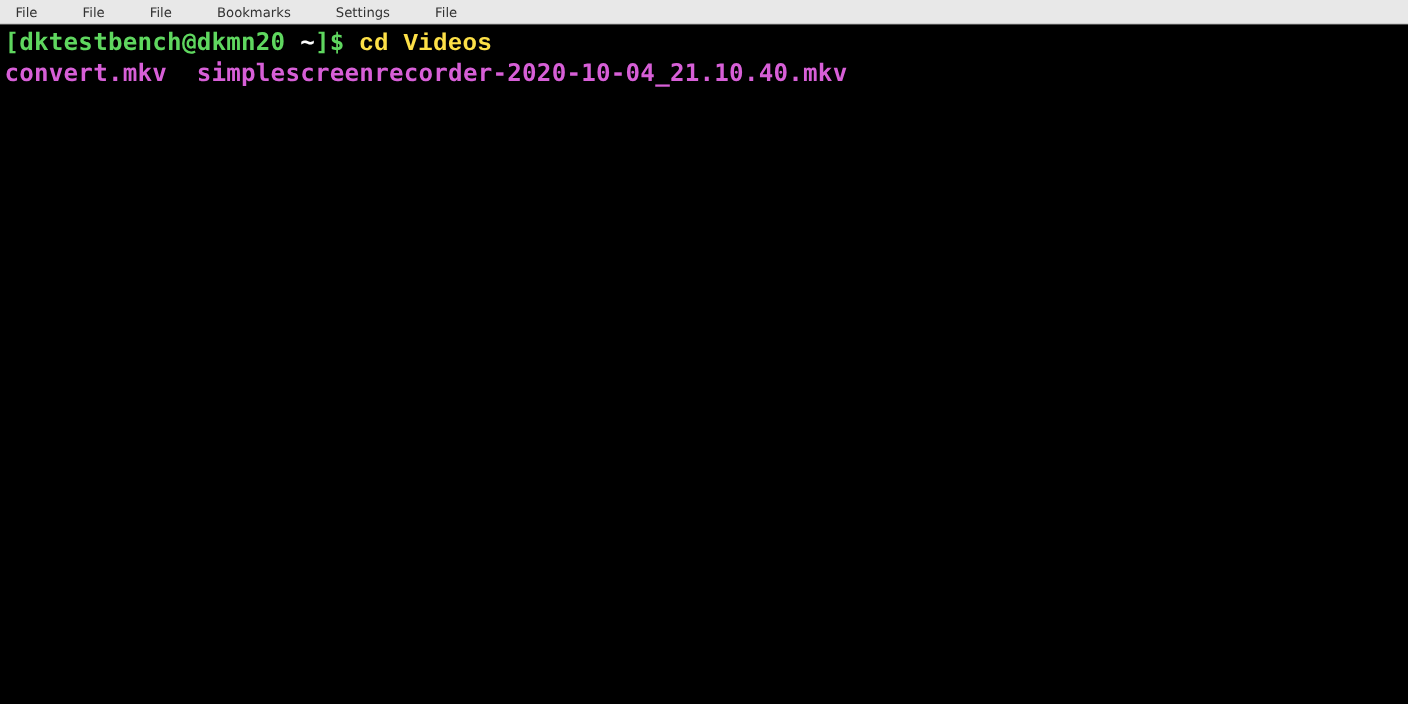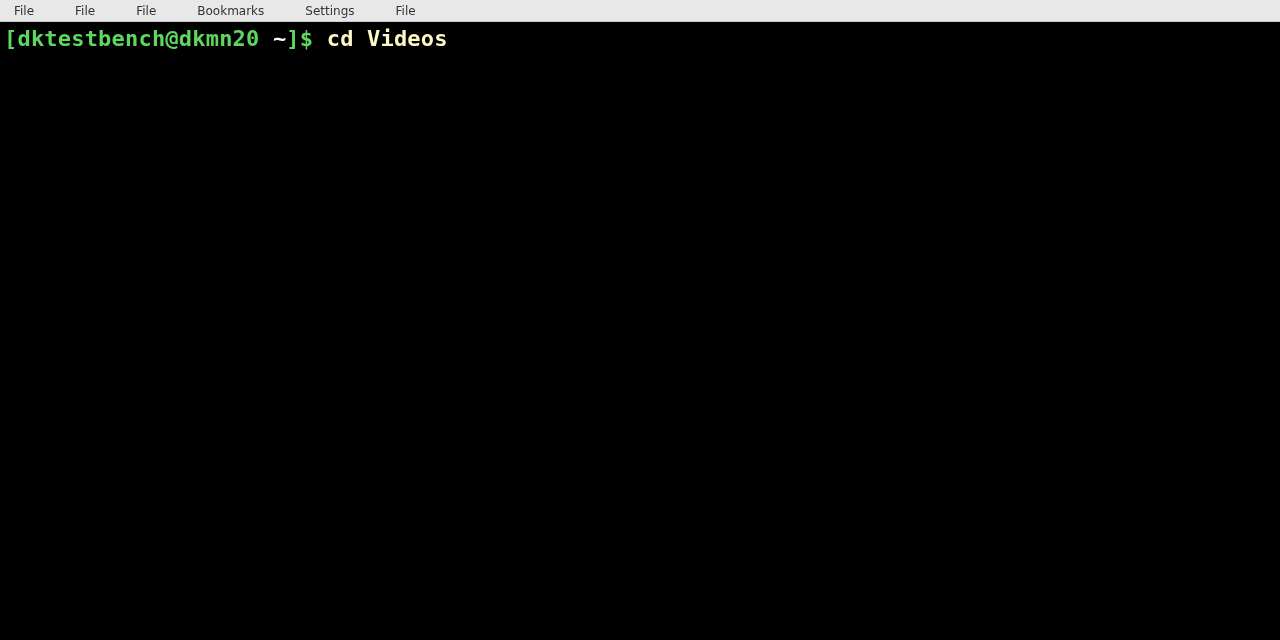--- a/index.html
+++ b/index.html
@@ -35,21 +35,21 @@
       font-size: 22px;
       line-height: 1.28;
       font-weight: bold;
       letter-spacing: 0.2px;
     }
     .line {
       white-space: pre;
     }
     .green { color: #5fd75f; }
     .white { color: #ffffff; }
-    .blue { color: #fef9c3; }
+    .blue { color: #fde047; font-family: Liberation Mono, monospace; }
     .magenta { color: #d75fd7; }
     .cursor {
       display: inline-block;
       width: 13px;
       height: 24px;
       background: #5f87ff;
       vertical-align: text-bottom;
       position: relative;
       top: 2px;
     }
@@ -61,13 +61,14 @@
   <div class="menubar-item">File</div>
   <div class="menubar-item">File</div>
   <div class="menubar-item">File</div>
   <div class="menubar-item">Bookmarks</div>
   <div class="menubar-item">Settings</div>
   <div class="menubar-item">File</div>
 </div>
 
 <div class="terminal">
   <div class="line"><span class="green">[</span><span class="green">dktestbench@dkmn20</span><span class="white"> ~</span><span class="green">]$ </span><span class="blue">cd Videos</span></div>
+  <div class="line"><span class="magenta">convert.mkv</span><span>  </span><span class="magenta">simplescreenrecorder-2020-10-04_21.10.40.mkv</span></div>
 </div>
 
 </body></html>

